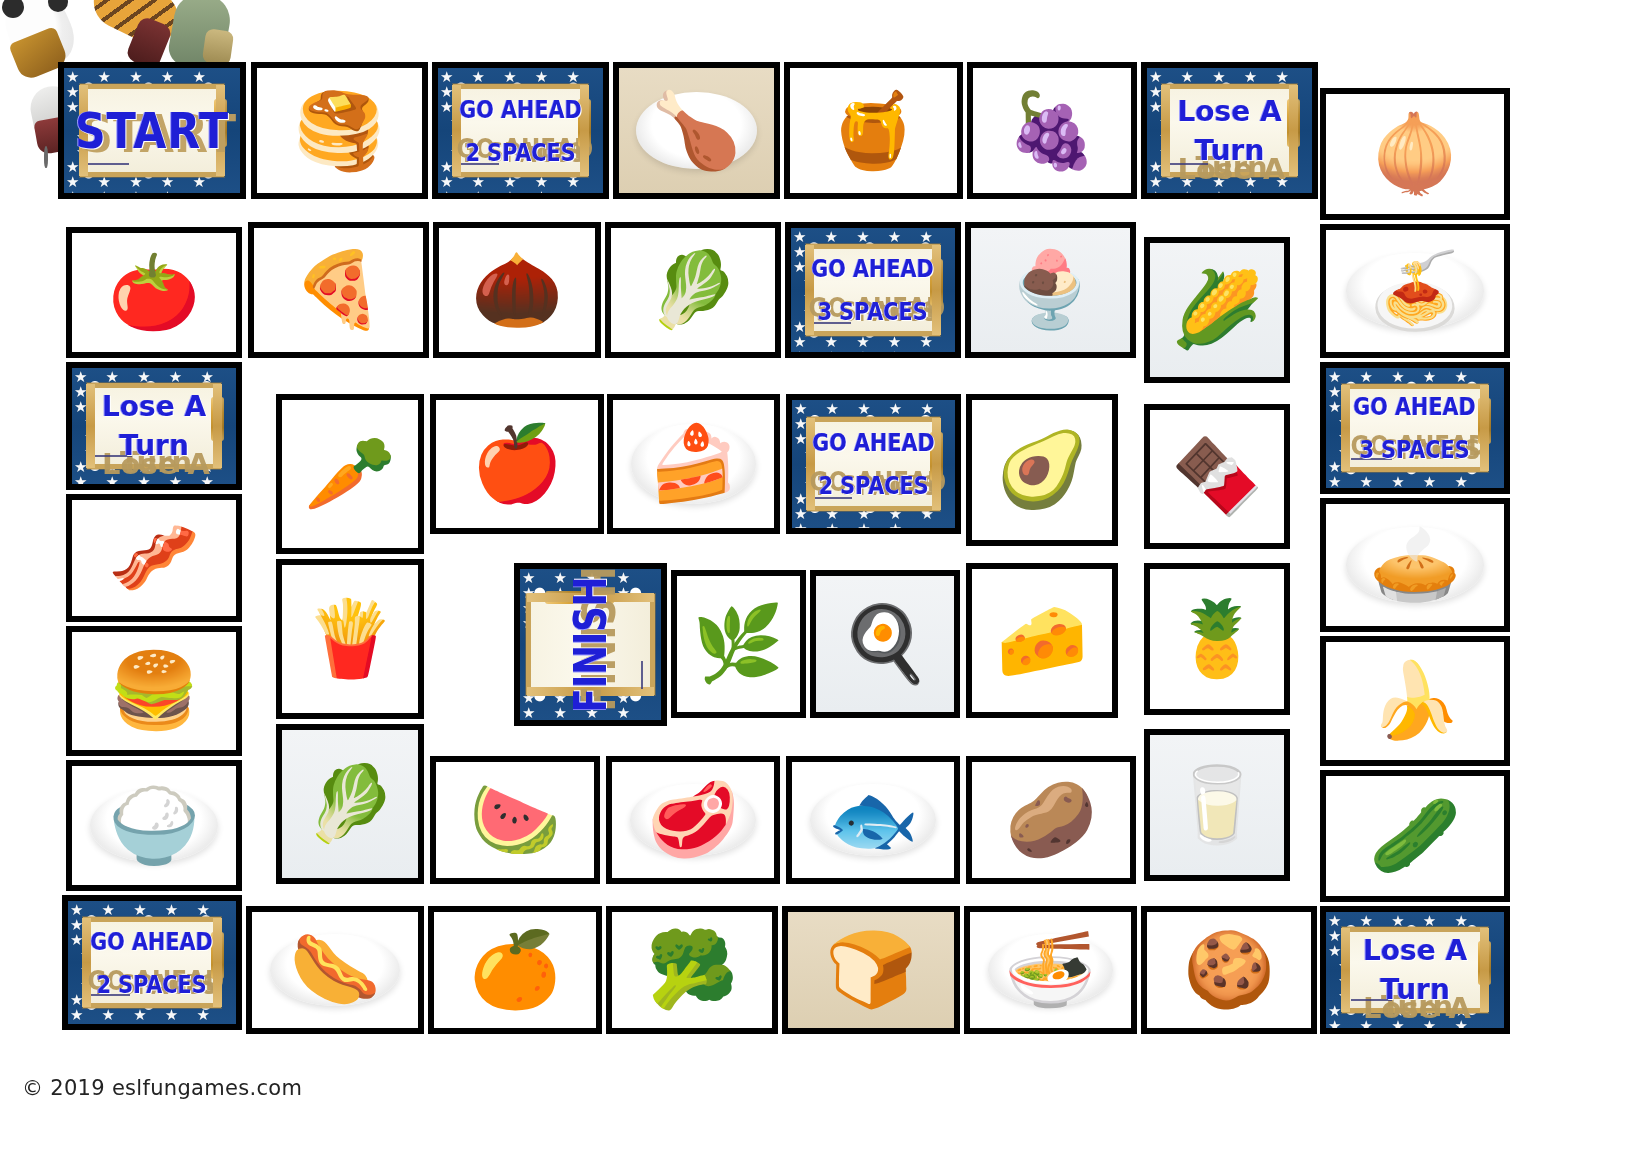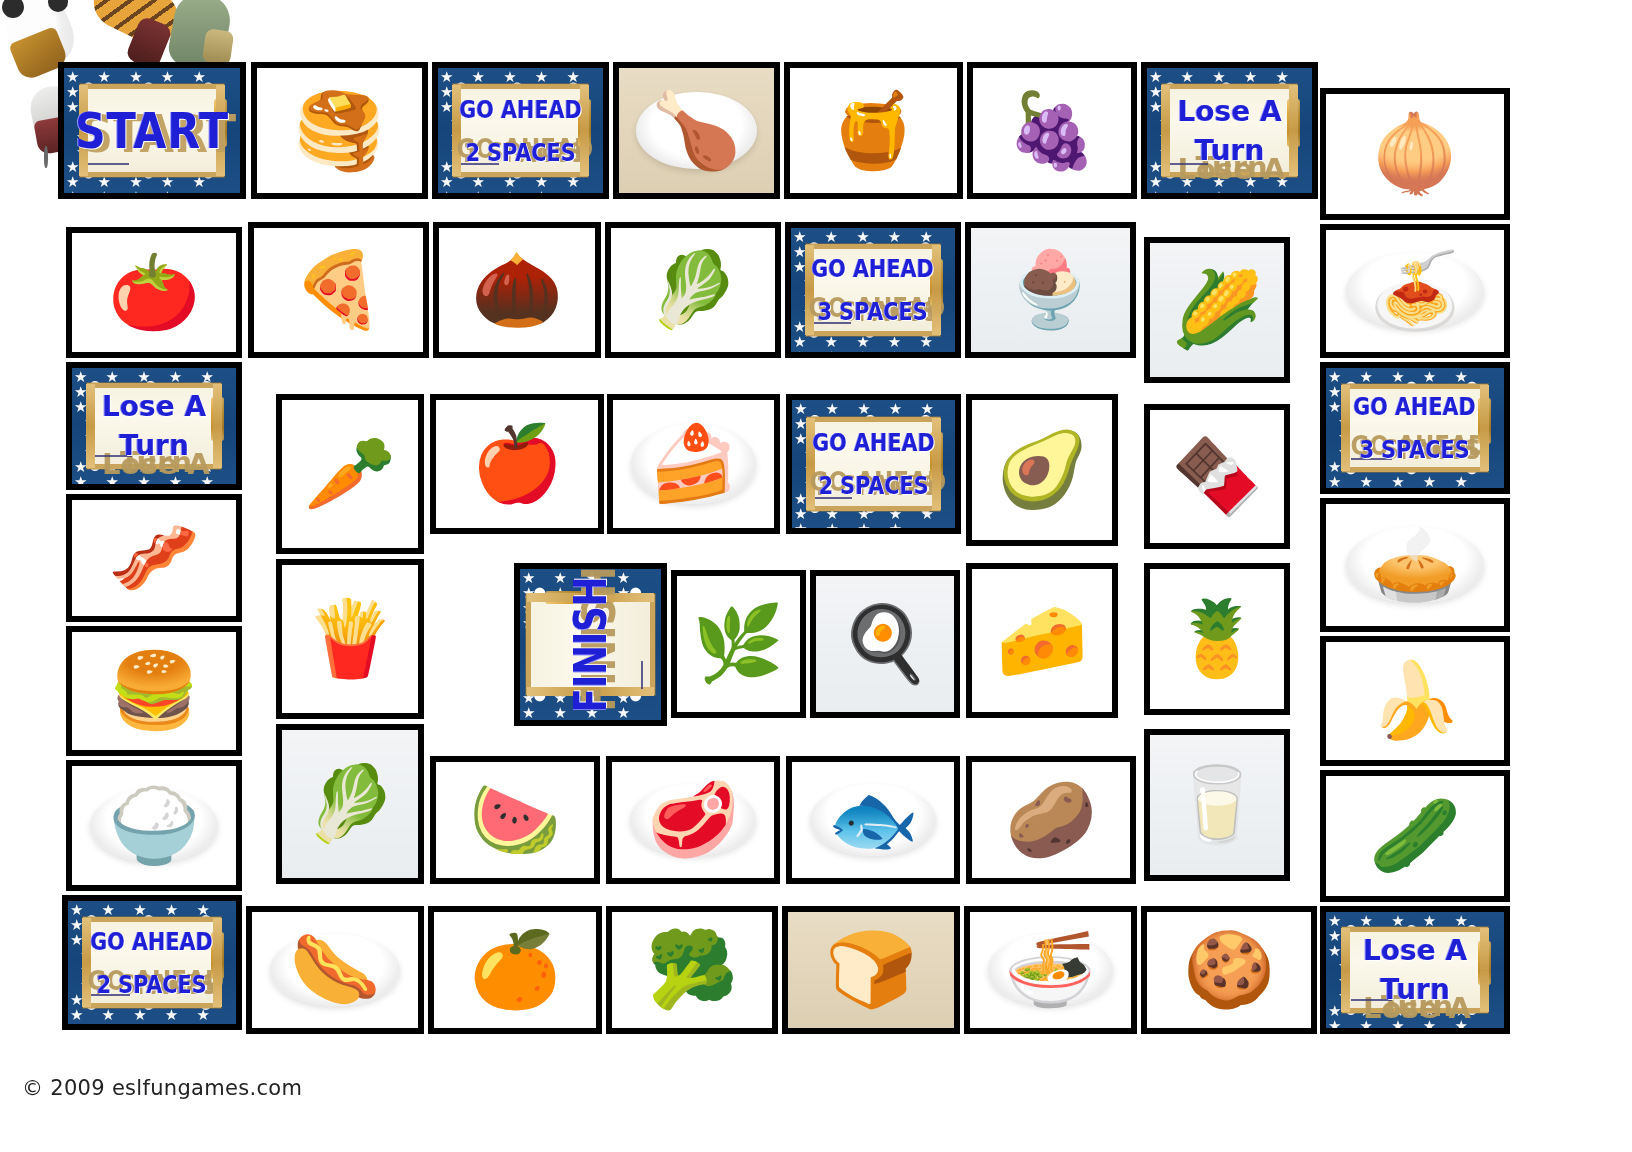--- a/index.html
+++ b/index.html
@@ -709,14 +709,14 @@
               <div class="ghost" style="position:absolute">FINISH</div>
               <div class="atext">FINISH</div>
               <div class="tassel"></div>
               <div class="underline"></div>
             </div>
           </div>
         </div>
       </div>
     </div>
 
-  <div id="copyright">© 2009 eslfungames.com</div>
+  <div id="copyright">© 2019 eslfungames.com</div>
 </div>
 
 </body></html>

